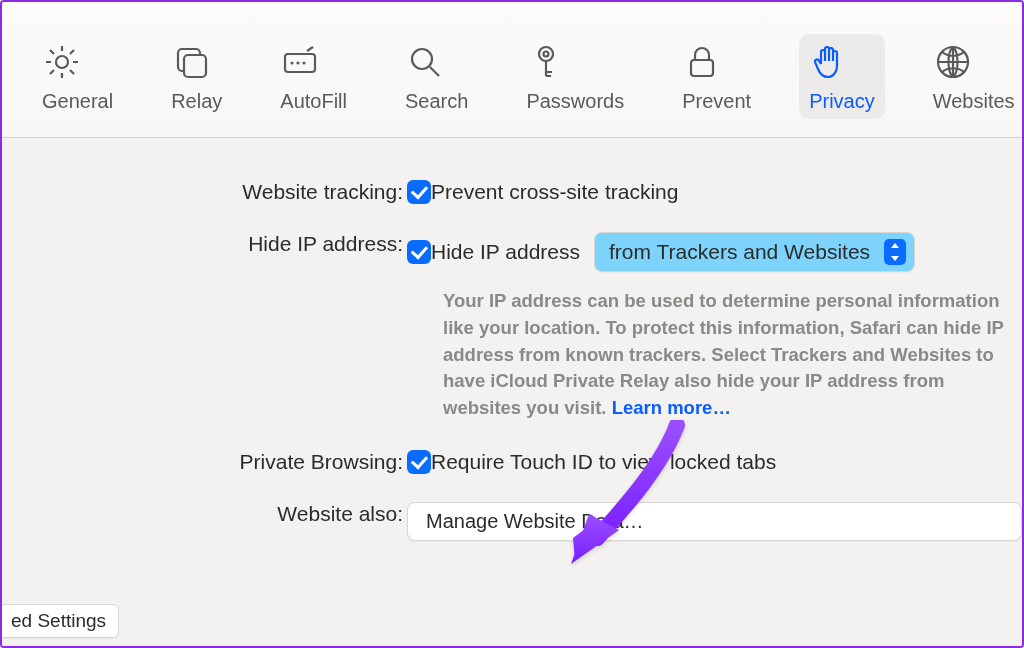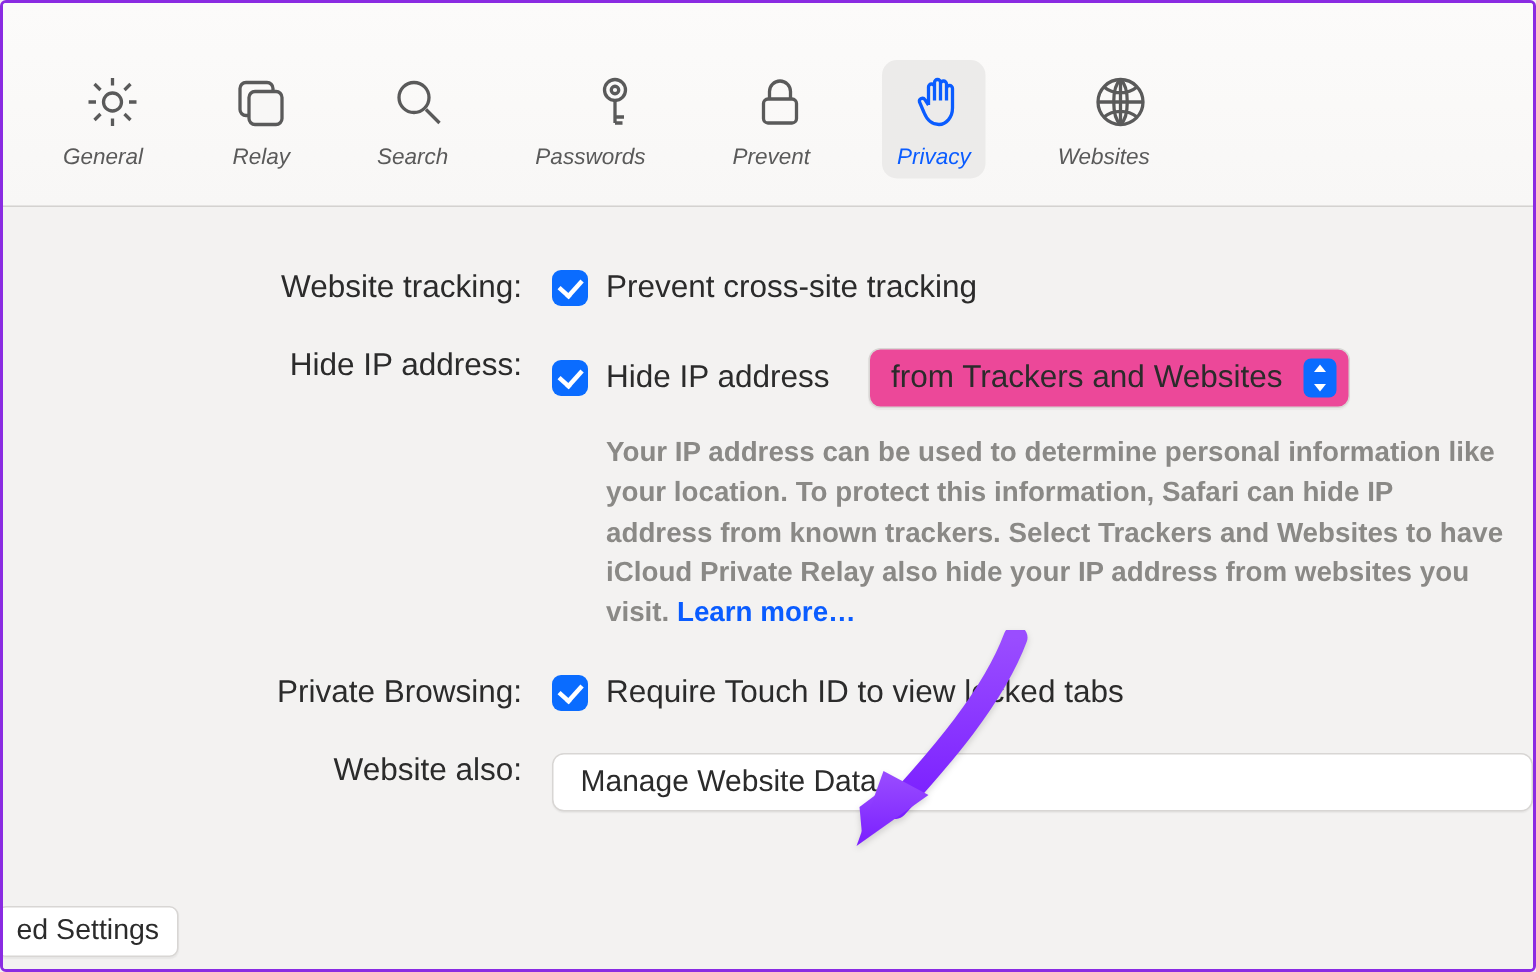--- a/index.html
+++ b/index.html
@@ -27,28 +27,27 @@
   .toolbar {
     position: absolute; top: 0; left: 0; right: 0;
     height: 136px;
     background: linear-gradient(#fcfbfa,#f8f7f6);
     border-bottom: 1px solid #d4d2d0;
     display: flex; align-items: flex-end;
     padding: 0 30px 18px 30px;
     gap: 38px;
   }
   .tb-item {
-    display: flex; flex-direction: column; align-items: flex-end;
+    display: flex; flex-direction: column; align-items: flex-start;
     gap: 8px;
     color: #5a5a5a;
-    font-size: 15px;
+    font-size: 20px;
     cursor: pointer;
     border-radius: 10px;
     padding: 8px 10px 6px 10px;
-    font-style: italic;
   }
   .tb-item.active {
     background: #ecebea;
     color: #0a5cff;
   }
   .tb-item .ico {
     width: 40px; height: 40px; display: flex; align-items: center; justify-content: center;
   }
   .tb-item.active svg { stroke: #0a5cff; fill: none; }
   .tb-item svg { stroke: #5a5a5a; fill: none; stroke-width: 2.2; }
@@ -57,46 +56,46 @@
   .content {
     position: absolute; top: 138px; left: 0; right: 0; bottom: 0;
     background: #f3f2f1;
     padding-top: 40px;
   }
   .row {
     display: flex; align-items: flex-start;
     margin-bottom: 28px;
   }
   .lbl {
-    width: 366px;
+    width: 405px;
     text-align: right;
-    padding-right: 20px;
+    padding-right: 4px;
     font-size: 21px;
     color: #2b2b2b;
   }
   .val {
     flex: 1;
     display: flex; flex-direction: column; gap: 10px;
     font-size: 21px; color: #2b2b2b;
   }
-  .chk-line { display: flex; align-items: center; gap: 12px; }
+  .chk-line { display: flex; align-items: center; gap: 0; }
   .chk {
     width: 24px; height: 24px; border-radius: 6px;
     background: #0a6cff;
     display: flex; align-items: center; justify-content: center;
     flex-shrink: 0;
   }
   .chk::after {
     content: ""; width: 12px; height: 7px;
     border-left: 3px solid #fff; border-bottom: 3px solid #fff;
     transform: rotate(-48deg) translate(1px,-1px);
   }
   .select {
     display: inline-flex; align-items: center;
-    background: #ec4899; border: 1px solid #d8d6d4; border-radius: 8px;
+    background: #7dd3fc; border: 1px solid #d8d6d4; border-radius: 8px;
     padding: 6px 8px 6px 14px; font-size: 21px; color: #2b2b2b;
     margin-left: 14px;
     box-shadow: 0 1px 1px rgba(0,0,0,.04);
   }
   .sel-btn {
     width: 22px; height: 26px; background: #0a6cff; border-radius: 5px;
     margin-left: 14px; position: relative; flex-shrink:0;
   }
   .sel-btn::before, .sel-btn::after {
     content:""; position:absolute; left:50%; width:0;height:0;
@@ -157,20 +156,32 @@
     <div class="tb-item">
       <span class="ico">
         <svg viewBox="0 0 40 40" width="40" height="40">
             <rect x="7" y="7" width="22" height="22" rx="4"></rect>
             <rect x="13" y="13" width="22" height="22" rx="4" fill="#f8f7f6"></rect>
           </svg>
       </span>
       <span>Relay</span>
     </div>
 
+    <div class="tb-item">
+      <span class="ico">
+        <svg viewBox="0 0 40 40" width="40" height="40">
+            <rect x="5" y="12" width="30" height="18" rx="3"></rect>
+            <circle cx="12" cy="21" r="1.6" fill="#5a5a5a" stroke="none"></circle>
+            <circle cx="18" cy="21" r="1.6" fill="#5a5a5a" stroke="none"></circle>
+            <circle cx="24" cy="21" r="1.6" fill="#5a5a5a" stroke="none"></circle>
+            <path d="M27 9l6-4"></path>
+          </svg>
+      </span>
+      <span>AutoFill</span>
+    </div>
 
     <div class="tb-item">
       <span class="ico">
         <svg viewBox="0 0 40 40" width="40" height="40">
             <circle cx="17" cy="17" r="10"></circle>
             <path d="M25 25l9 9"></path>
           </svg>
       </span>
       <span>Search</span>
     </div>

